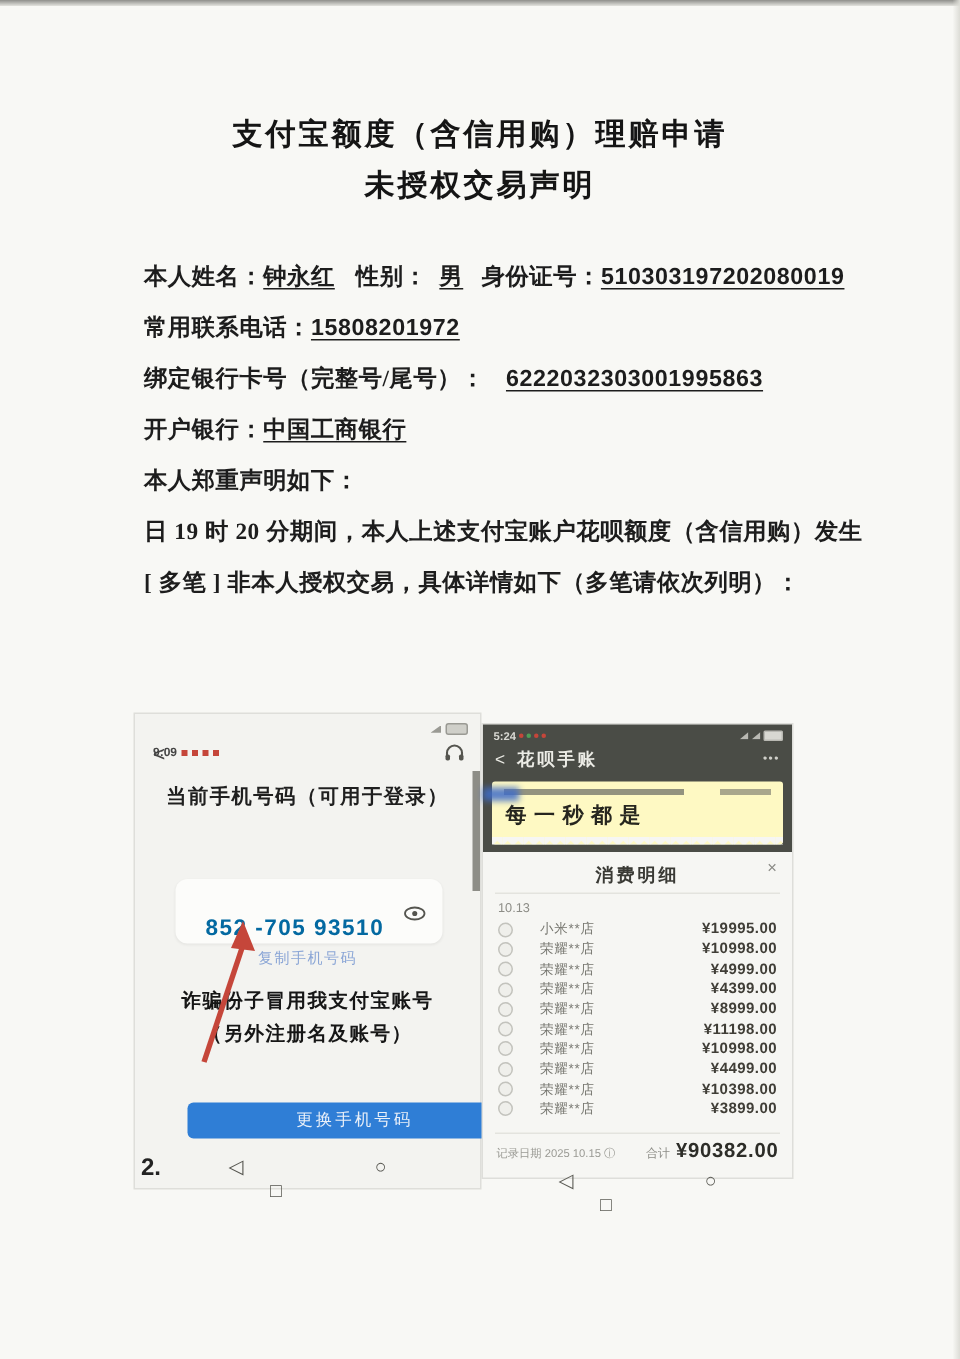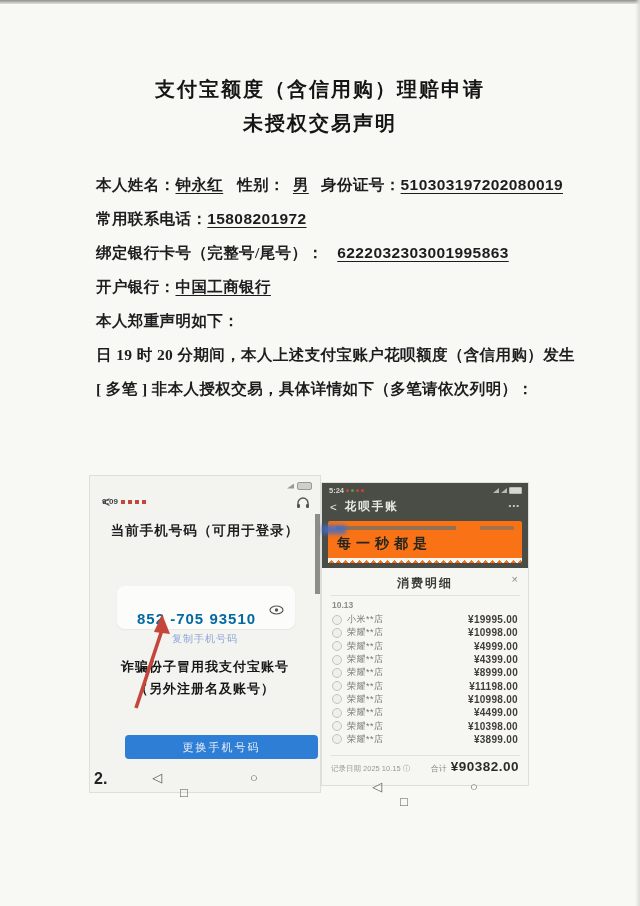--- a/index.html
+++ b/index.html
@@ -34,49 +34,49 @@
   .batt{width:13px;height:6px;border:1px solid #9a9a94;border-radius:2px;background:#cfcfc9;}
   .lp-back{left:12px;top:18px;font-size:14px;color:#44444&#48;;color:#444;}
   .lp-headset{right:10px;top:20px;}
   .lp-scroll{right:0px;top:38px;width:5px;height:80px;background:#8d8d87;}
   .lp-heading{left:0;top:46px;width:100%;text-align:center;font-size:13.5px;font-weight:700;letter-spacing:1px;color:#1f1f1f;}
   .lp-card{left:27px;top:110px;width:178px;height:43px;background:#fcfcfa;border-radius:8px;box-shadow:0 1px 2px rgba(0,0,0,.06);}
   .lp-number{left:20px;top:24px;font-size:15px;font-weight:700;letter-spacing:1px;color:#0369a1;}
   .lp-eye{right:11px;top:15px;}
   .lp-copy{left:0;top:156px;width:100%;text-align:center;font-size:10px;color:#8ba6d6;letter-spacing:1px;}
   .lp-ann{left:0;width:100%;text-align:center;font-size:13px;font-weight:700;color:#161616;letter-spacing:1px;}
-  .lp-btn{left:35px;top:259px;width:193px;height:24px;background:#2f7ed6;border-radius:4px;color:#e8eff8;font-size:11px;text-align:center;line-height:24px;letter-spacing:2px;}
+  .lp-btn{left:35px;top:259px;width:193px;height:24px;background:#2f7ed6;border-radius:4px;color:#e8eff8;font-size:11px;text-align:center;line-height:24px;letter-spacing:2px;padding-left:15px;}
   .lp-nav{left:0;top:294px;}
   
   .arrow-svg{left:118px;top:608px;pointer-events:none;}
   
   .rphone{left:322px;top:483px;width:206px;height:302px;background:#f6f6f3;}
   .rp-header{left:0;top:0;width:206px;height:85px;background:#4a4c46;}
   .rp-status{left:7px;top:3px;font-size:7.5px;color:#d8d8d2;font-weight:700;display:flex;align-items:center;gap:2px;}
   .dot{width:3px;height:3px;border-radius:50%;display:inline-block;}
   .rp-statr{right:6px;top:4px;display:flex;gap:2px;align-items:center;}
   .rsig{width:6px;height:5px;background:#b9b9b3;clip-path:polygon(0 100%,100% 0,100% 100%);}
   .rbatt{width:11px;height:5px;border:1px solid #b9b9b3;border-radius:1px;background:#d8d8d2;}
   .rp-nav{left:8px;top:16px;font-size:11.5px;color:#ececе6;color:#ececе6;color:#ecece6;display:flex;gap:8px;align-items:center;}
   .rp-title{letter-spacing:2px;font-weight:600;}
   .rp-menu{right:8px;top:18px;font-size:8px;color:#cfcfc9;letter-spacing:1px;}
-  .rp-banner{left:6px;top:38px;width:194px;height:42px;background:#f97316;border-radius:2px;}
+  .rp-banner{left:6px;top:38px;width:194px;height:42px;background:#fef9c3;border-radius:2px;}
   .rp-banner-small{left:8px;top:5px;width:120px;height:4px;background:#6f7068;opacity:.75;}
   .rp-banner-small2{right:8px;top:5px;width:34px;height:4px;background:#6f7068;opacity:.6;}
   .rp-banner-text{left:9px;top:14px;font-size:14px;font-weight:800;letter-spacing:5px;color:#26261f;}
   .zigzag{left:0;bottom:0;width:194px;height:5px;
     background-image:linear-gradient(135deg,#f6f6f3 50%,transparent 50%),linear-gradient(-135deg,#f6f6f3 50%,transparent 50%);
     background-size:7px 5px;background-repeat:repeat-x;}
   .rp-smudge{left:0px;top:42px;width:24px;height:9px;background:#3f6cc8;filter:blur(2px);opacity:.85;}
   .rp-sheet-title{left:0;top:92px;width:206px;text-align:center;font-size:12px;font-weight:700;color:#3a3a35;letter-spacing:2px;}
   .rp-close{right:10px;top:90px;font-size:11px;color:#8a8a85;}
   .rp-div{left:8px;width:190px;height:1px;background:#e3e3de;}
-  .rp-date{left:10px;top:117px;font-size:8.5px;color:#8d8d87;font-weight:700;}
+  .rp-date{left:10px;top:117px;font-size:8.5px;color:#8d8d87;font-weight:400;}
   .trows{left:0;top:130px;width:206px;}
-  .trow{position:relative;height:13.3px;display:flex;align-items:center;}
+  .trow{position:relative;height:13.3px;display:flex;align-items:center;gap:13px;}
   .tcircle{width:8px;height:8px;border:1px solid #c3c3bd;border-radius:50%;margin-left:10px;flex:0 0 auto;background:#efefeb;}
   .tname{font-size:9px;color:#76766f;margin-left:5px;letter-spacing:.5px;}
   .tamt{position:absolute;right:10px;font-size:10px;font-weight:700;color:#403e37;letter-spacing:.3px;}
   .rp-footer-date{left:9px;top:281px;font-size:7.5px;color:#9a9a94;}
   .rp-total{right:9px;top:276px;display:flex;align-items:baseline;gap:4px;}
   .rp-total-label{font-size:8px;color:#8d8d87;}
   .rp-total-amt{font-size:13.5px;font-weight:800;color:#2d2d28;letter-spacing:.5px;}
   .rp-navbar{left:0;top:296px;color:#5c5c56;}
 </style>
 </head>

